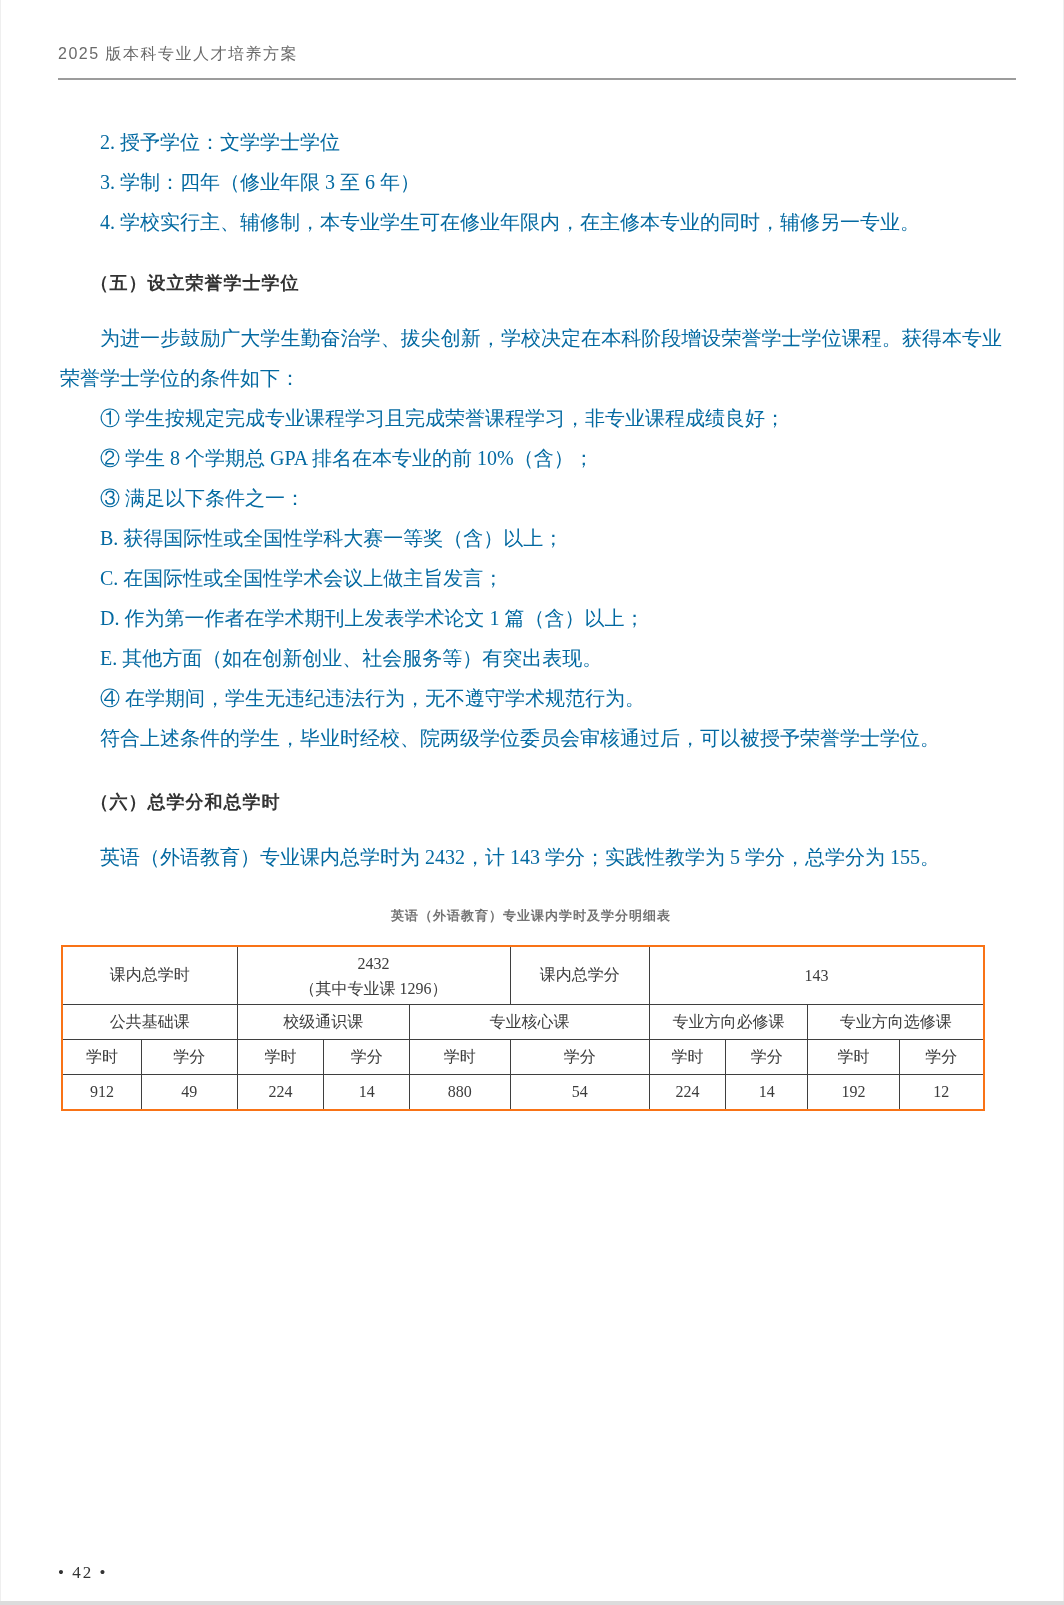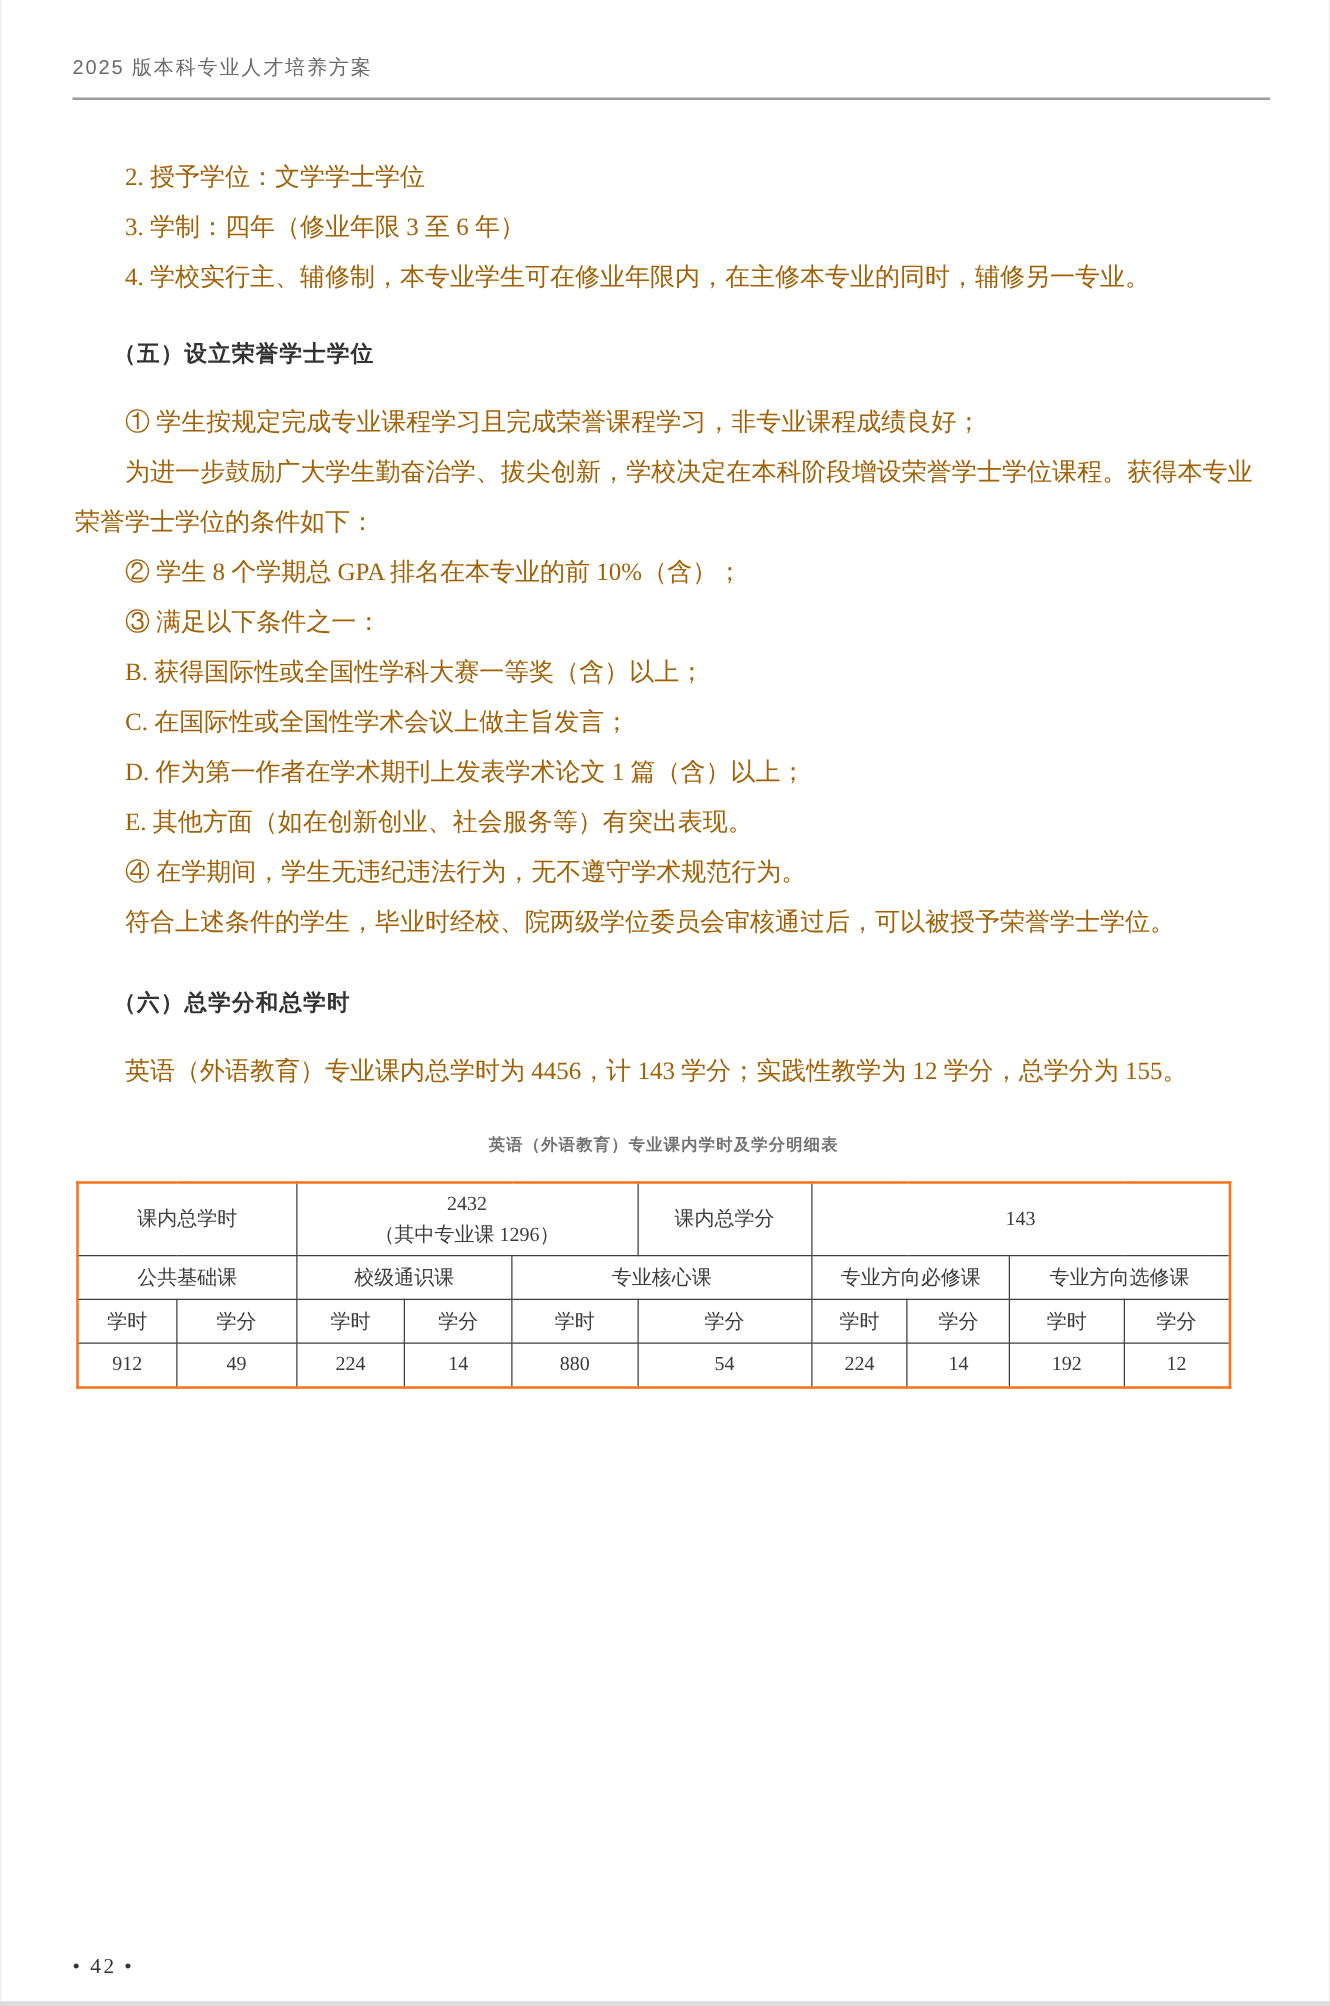--- a/index.html
+++ b/index.html
@@ -19,21 +19,21 @@
   .doc-header-title{
     font-family:"Liberation Sans","DejaVu Sans",sans-serif;
     font-size:16px;color:#6a6a6a;letter-spacing:1.5px;
   }
   .doc-header-rule{margin-top:13px;border-top:2px solid #9c9c9c;height:0;}
 
   
   .content{padding:42px 62px 0 60px;}
   p.body-p{
     margin:0;font-size:20px;line-height:40px;
-    text-indent:2em;text-align:justify;color:#a16207;
+    text-indent:2em;text-align:justify;color:#0369a1;
   }
   h2.sec-title{
     font-family:"Liberation Sans","DejaVu Sans",sans-serif;
     font-size:18px;font-weight:bold;color:#333;
     margin:29px 0 23px 0;text-indent:1.7em;letter-spacing:1px;
   }
   h2.sec-six{margin-top:32px;}
 
   
   .table-caption{
@@ -74,34 +74,34 @@
   </header>
 
   <main class="content">
 
     <p class="body-p">2. 授予学位：文学学士学位</p>
     <p class="body-p">3. 学制：四年（修业年限 3 至 6 年）</p>
     <p class="body-p">4. 学校实行主、辅修制，本专业学生可在修业年限内，在主修本专业的同时，辅修另一专业。</p>
 
     <h2 class="sec-title">（五）设立荣誉学士学位</h2>
 
+    <p class="body-p">为进一步鼓励广大学生勤奋治学、拔尖创新，学校决定在本科阶段增设荣誉学士学位课程。获得本专业荣誉学士学位的条件如下：</p>
     <p class="body-p">① 学生按规定完成专业课程学习且完成荣誉课程学习，非专业课程成绩良好；</p>
-    <p class="body-p">为进一步鼓励广大学生勤奋治学、拔尖创新，学校决定在本科阶段增设荣誉学士学位课程。获得本专业荣誉学士学位的条件如下：</p>
     <p class="body-p">② 学生 8 个学期总 GPA 排名在本专业的前 10%（含）；</p>
     <p class="body-p">③ 满足以下条件之一：</p>
     <p class="body-p">B. 获得国际性或全国性学科大赛一等奖（含）以上；</p>
     <p class="body-p">C. 在国际性或全国性学术会议上做主旨发言；</p>
     <p class="body-p">D. 作为第一作者在学术期刊上发表学术论文 1 篇（含）以上；</p>
     <p class="body-p">E. 其他方面（如在创新创业、社会服务等）有突出表现。</p>
     <p class="body-p">④ 在学期间，学生无违纪违法行为，无不遵守学术规范行为。</p>
     <p class="body-p">符合上述条件的学生，毕业时经校、院两级学位委员会审核通过后，可以被授予荣誉学士学位。</p>
 
     <h2 class="sec-title sec-six">（六）总学分和总学时</h2>
 
-    <p class="body-p">英语（外语教育）专业课内总学时为 4456，计 143 学分；实践性教学为 12 学分，总学分为 155。</p>
+    <p class="body-p">英语（外语教育）专业课内总学时为 2432，计 143 学分；实践性教学为 5 学分，总学分为 155。</p>
 
     <div class="table-caption">英语（外语教育）专业课内学时及学分明细表</div>
 
     <table class="detail">
       <colgroup>
         <col style="width:8.6%">
           <col style="width:10.4%">
         <col style="width:9.4%">
           <col style="width:9.3%">
         <col style="width:10.9%">

